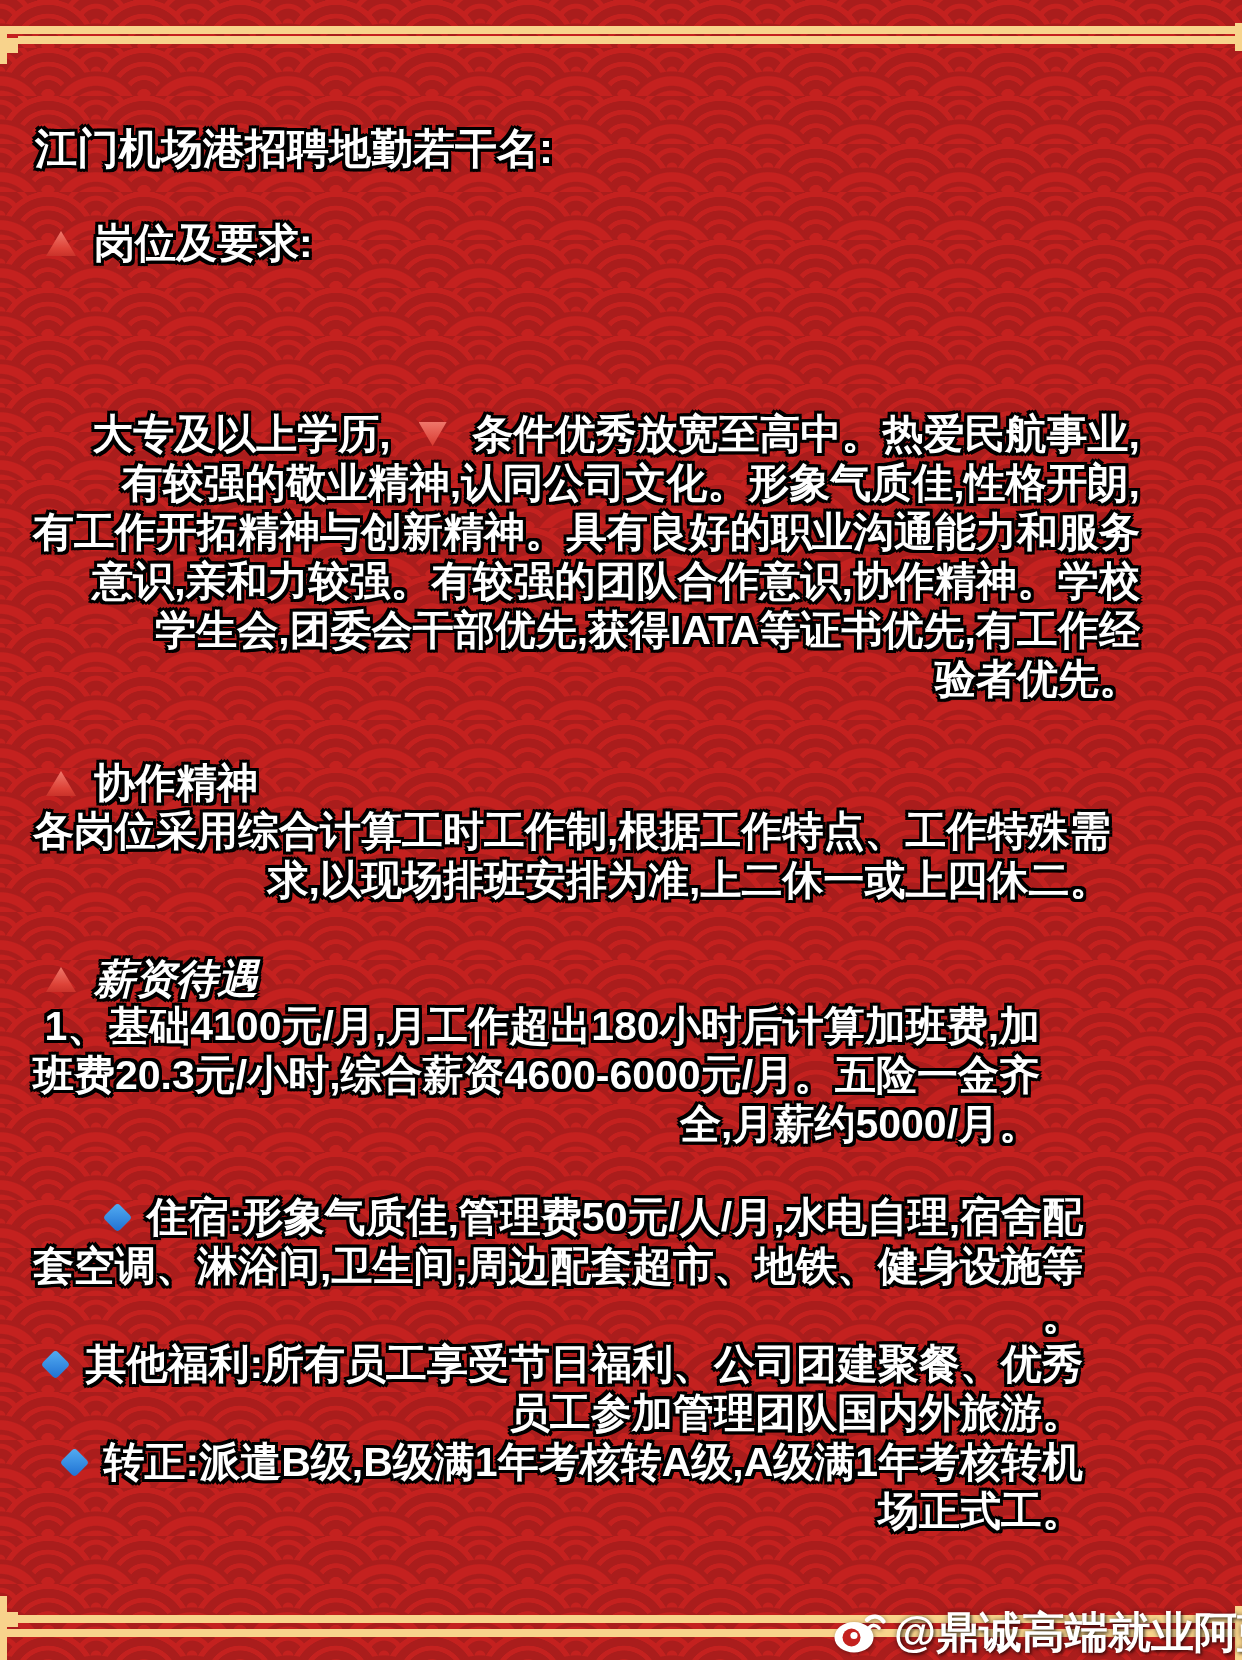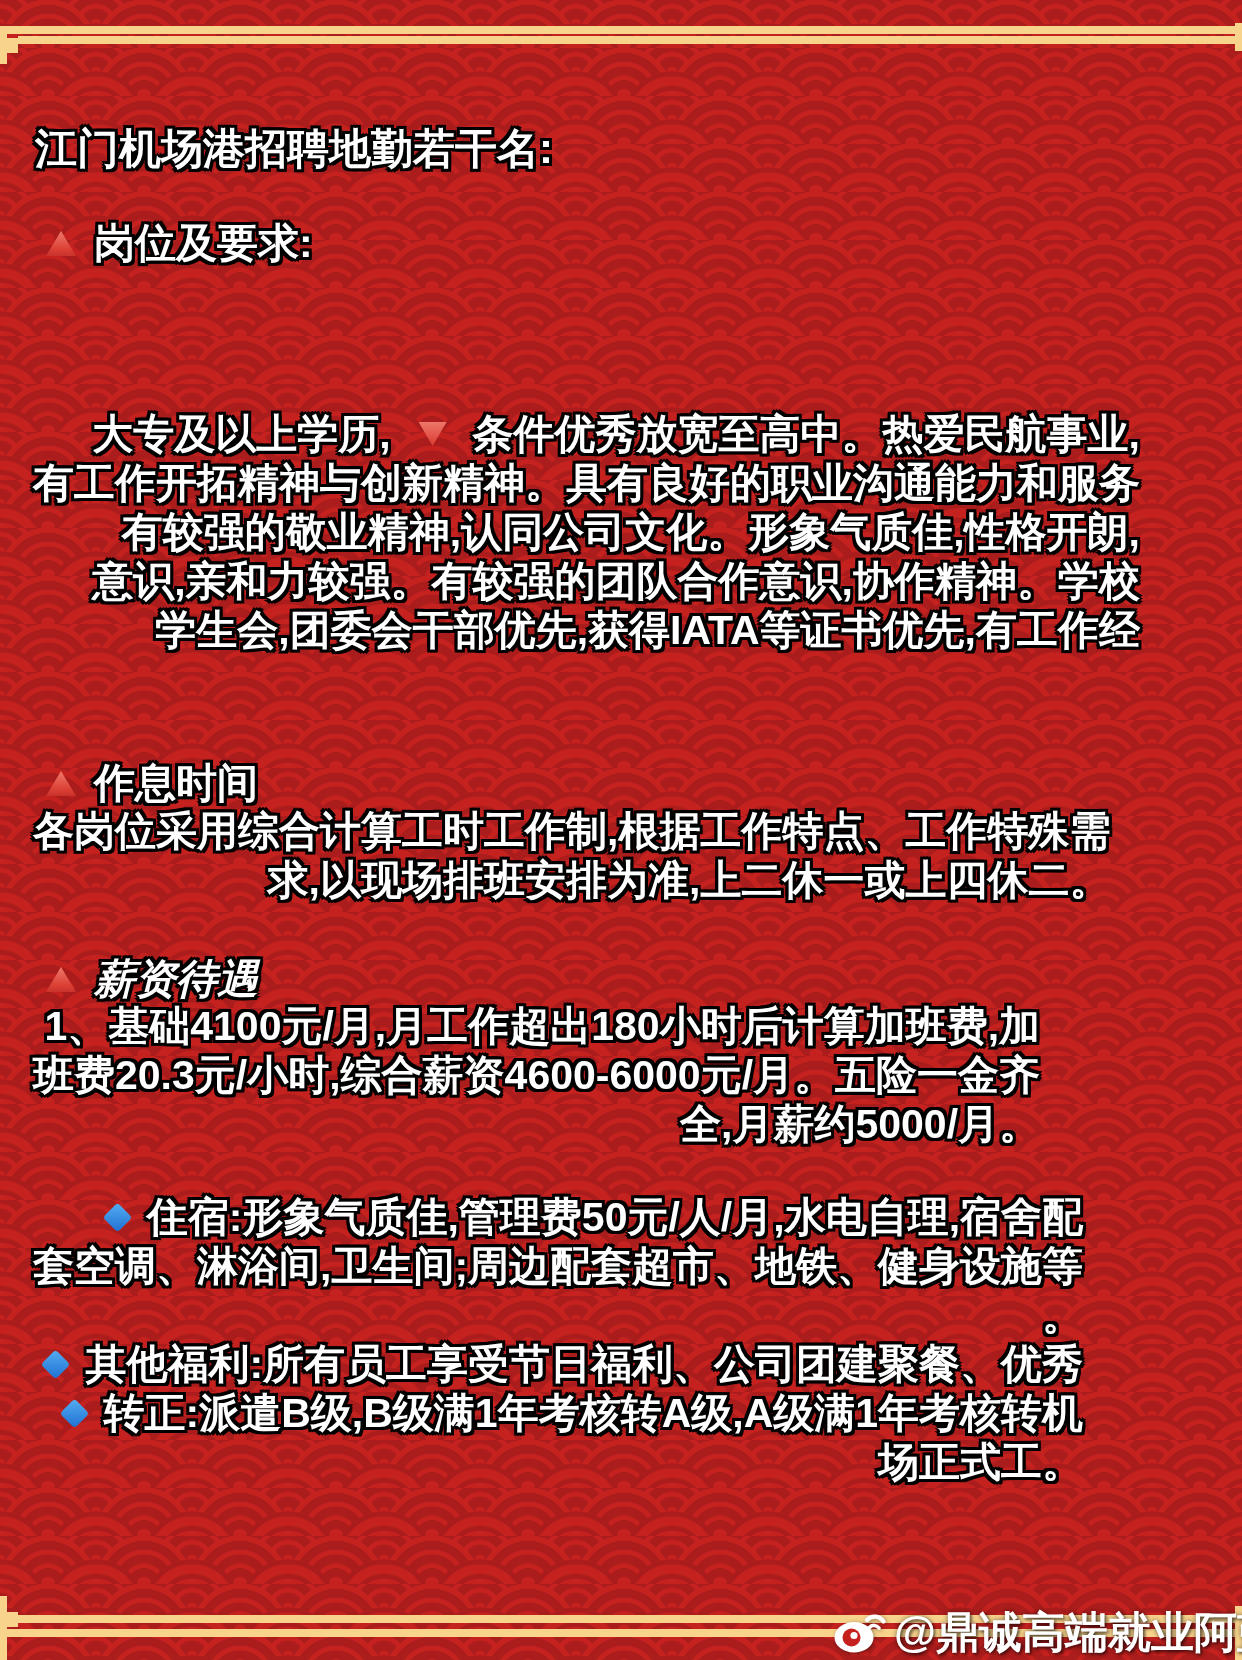--- a/index.html
+++ b/index.html
@@ -87,48 +87,50 @@
   <div class="gold" style="left:1235px; top:1606px; width:7px; height:54px;"></div>
 
   <div class="t head" style="top:219px;">
     <span class="tri tri-up"></span><span>岗位及要求:</span>
   </div>
 
   <div class="t title" style="top:124px;">江门机场港招聘地勤若干名:</div>
 
   <div class="t para" style="top:410px;">
     <div class="row"><span>大专及以上学历,</span><span class="tri tri-down"></span><span>条件优秀放宽至高中。热爱民航事业,</span></div>
+    <div class="row">有较强的敬业精神,认同公司文化。形象气质佳,性格开朗,</div>
     <div class="row">有工作开拓精神与创新精神。具有良好的职业沟通能力和服务</div>
-    <div class="row">有较强的敬业精神,认同公司文化。形象气质佳,性格开朗,</div>
     <div class="row">意识,亲和力较强。有较强的团队合作意识,协作精神。学校</div>
     <div class="row">学生会,团委会干部优先,获得IATA等证书优先,有工作经</div>
+    <div class="row">验者优先。</div>
   </div>
 
   <div class="t head" style="top:759px;">
-    <span class="tri tri-up"></span><span>作息时间</span>
+    <span class="tri tri-up"></span><span>协作精神</span>
   </div>
   <div class="t para" style="top:807px;">
     <div class="row">各岗位采用综合计算工时工作制,根据工作特点、工作特殊需</div>
     <div class="row">求,以现场排班安排为准,上二休一或上四休二。</div>
   </div>
 
   <div class="t head" style="top:955px;font-style:italic;">
     <span class="tri tri-up"></span><span>薪资待遇</span>
   </div>
   <div class="t para" style="top:1002px;">
     <div class="row">1、基础4100元/月,月工作超出180小时后计算加班费,加</div>
     <div class="row">班费20.3元/小时,综合薪资4600-6000元/月。五险一金齐</div>
     <div class="row">全,月薪约5000/月。</div>
   </div>
 
   <div class="t para" style="top:1193px;">
     <div class="row"><span class="diamond"></span><span>住宿:形象气质佳,管理费50元/人/月,水电自理,宿舍配</span></div>
     <div class="row">套空调、淋浴间,卫生间;周边配套超市、地铁、健身设施等</div>
     <div class="row">。</div>
     <div class="row"><span class="diamond"></span><span>其他福利:所有员工享受节日福利、公司团建聚餐、优秀</span></div>
+    <div class="row">员工参加管理团队国内外旅游。</div>
     <div class="row"><span class="diamond"></span><span>转正:派遣B级,B级满1年考核转A级,A级满1年考核转机</span></div>
     <div class="row">场正式工。</div>
   </div>
 
   <div class="watermark">
     <svg width="54" height="48" viewBox="0 0 54 48">
       <path d="M22 13 C11 13 2.5 20 2.5 28.5 C2.5 37 12 43.5 22 43.5 C32.5 43.5 41.5 37 41.5 28.5 C41.5 20 33 13 22 13 Z" fill="#ffffff"></path>
       <circle cx="19.5" cy="28.5" r="9" fill="#c4211f"></circle>
       <circle cx="22" cy="26.5" r="3.6" fill="#ffffff"></circle>
       <path d="M35 11 C39.5 6 47.5 6.5 51.5 12.5" stroke="#ffffff" stroke-width="4.2" fill="none" stroke-linecap="round"></path>

